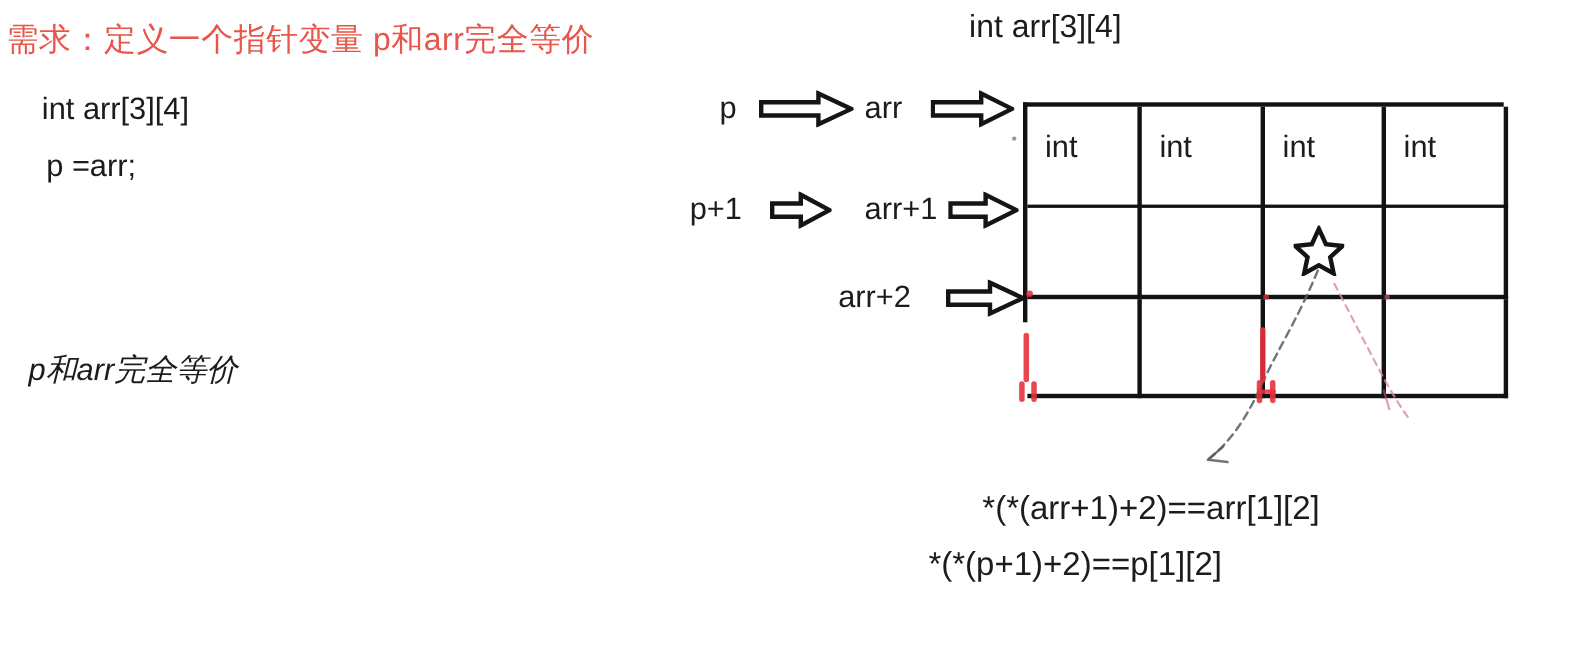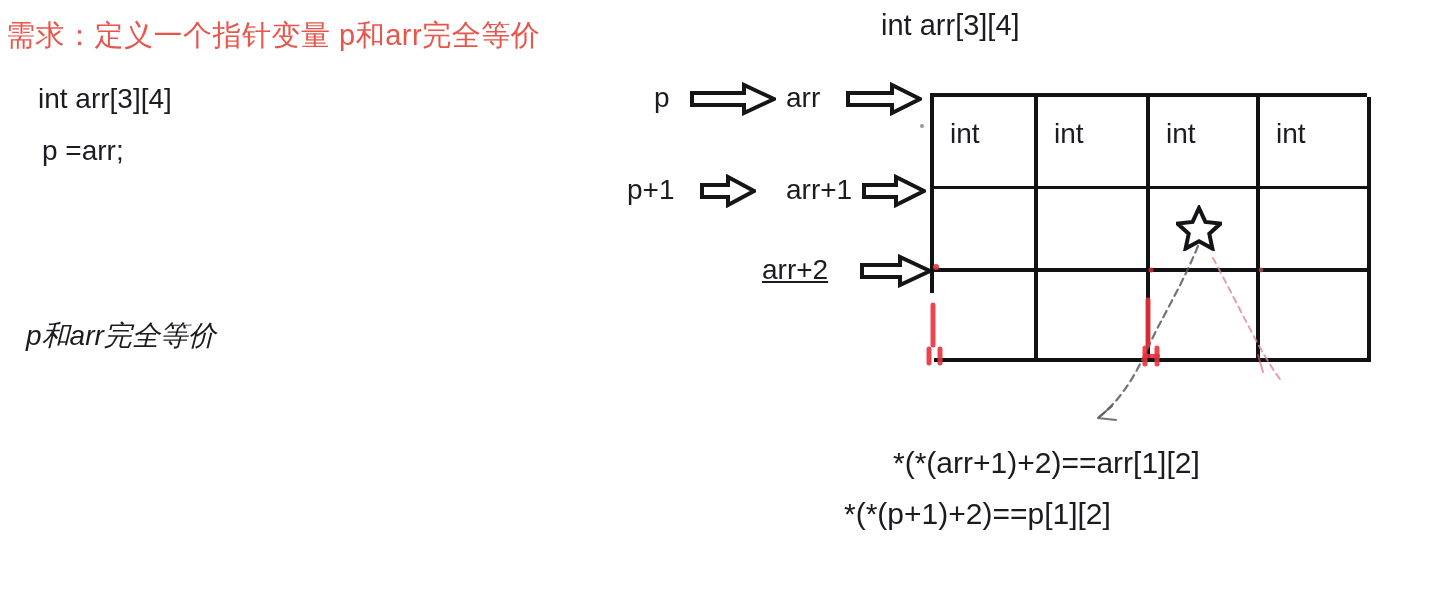--- a/index.html
+++ b/index.html
@@ -60,21 +60,21 @@
   
   .ptr-label {
     font-size: 28px;
     white-space: nowrap;
     line-height: 1;
   }
   #lbl-p       { left: 654px; top: 84px; }
   #lbl-arr     { left: 786px; top: 84px; }
   #lbl-p1      { left: 627px; top: 176px; }
   #lbl-arr1    { left: 760px; top: 176px; margin-left: 26px; }
-  #lbl-arr2    { left: 762px; top: 256px; text-decoration: underline; }
+  #lbl-arr2    { left: 762px; top: 256px; }
 
   
   .block-arrow { line-height: 0; }
   #ar-p-arr    { left: 690px; top: 82px; }
   #ar-arr-grid { left: 846px; top: 82px; }
   #ar-p1-arr1  { left: 700px; top: 174px; }
   #ar-arr1-grid{ left: 862px; top: 174px; }
   #ar-arr2-grid{ left: 860px; top: 254px; }
 
   

